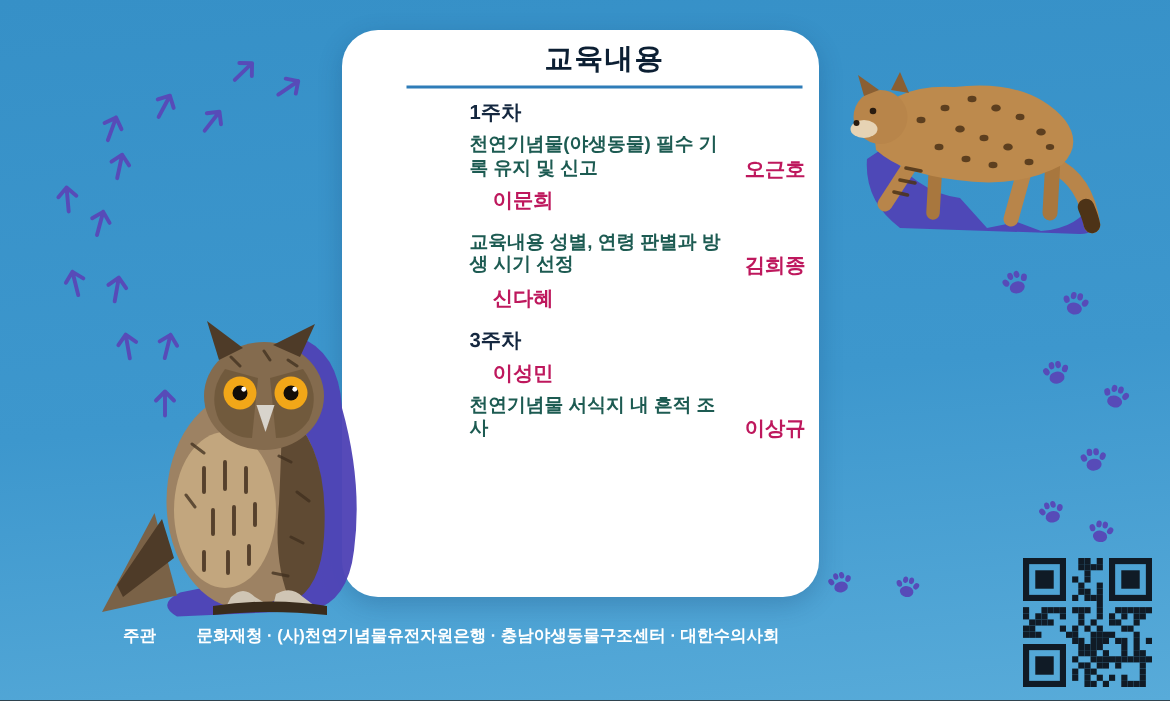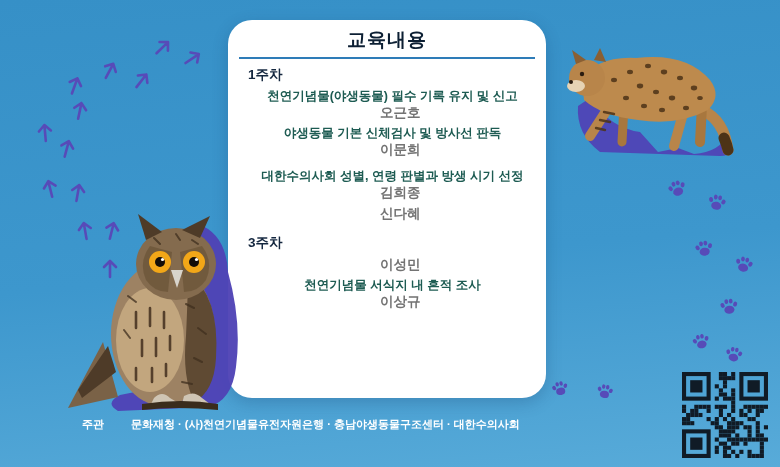--- a/index.html
+++ b/index.html
@@ -12,38 +12,39 @@
   .deco-layer{position:absolute;left:0;top:0;width:780px;height:467px;z-index:1;}
   
   .owl{position:absolute;left:58px;top:212px;width:200px;height:200px;z-index:3;}
   .cat{position:absolute;left:560px;top:38px;width:190px;height:118px;z-index:3;}
   
   .panel{
     position:absolute;left:228px;top:20px;width:318px;height:378px;z-index:2;
     background:#ffffff;border-radius:24px;
     box-shadow:0 5px 16px rgba(15,45,90,.22);
     box-sizing:border-box;
+    padding-left:32px;
   }
   .panel-title{
     margin-top:8px;text-align:center;font-size:19px;font-weight:bold;
     color:#0c1f33;letter-spacing:1px;line-height:24px;
   }
   .panel-divider{height:2px;background:#2e7cb8;margin:5px 11px 0 11px;border:none;}
   .weeks{padding:0 9px 0 20px;margin-top:1px;}
-  .week{margin-top:12px;}
+  .week{margin-top:12px;margin-left:33px;}
   .week:first-child{margin-top:7px;}
   .week-label{font-size:13.5px;font-weight:bold;color:#14273f;line-height:17px;}
-  .row{display:flex;align-items:center;margin-top:6px;flex-direction:column;}
+  .row{display:flex;align-items:flex-end;margin-top:6px;}
   .topic{
     flex:1;font-size:12.5px;font-weight:bold;color:#1d5b52;
     line-height:15.5px;white-space:pre-line;
   }
   .instructor{
     width:56px;text-align:right;font-size:13.5px;font-weight:bold;
-    color:#737373;line-height:15.5px;white-space:pre;
+    color:#be185d;line-height:15.5px;white-space:pre;
   }
   
   .footer{
     position:absolute;left:82px;top:413px;z-index:2;display:flex;gap:27px;
     color:#ffffff;font-weight:bold;font-size:11px;line-height:22px;
   }
   
   .qr{position:absolute;left:682px;top:372px;width:86px;height:86px;z-index:2;}
 </style>
 </head>
@@ -99,28 +100,27 @@
     <div class="panel-divider"></div>
     <div class="weeks">
 
       <div class="week">
         <div class="week-label">1주차</div>
         <div class="row">
           <div class="topic">천연기념물(야생동물) 필수 기록 유지 및 신고</div>
           <div class="instructor">오근호</div>
         </div>
         <div class="row">
-          <div class="topic">야생동물 기본 신체검사 및 방사선 판독</div>
           <div class="instructor">이문희</div>
         </div>
       </div>
 
       <div class="week">
         <div class="row">
-          <div class="topic">대한수의사회 성별, 연령 판별과 방생 시기 선정</div>
+          <div class="topic">교육내용 성별, 연령 판별과 방생 시기 선정</div>
           <div class="instructor">김희종</div>
         </div>
         <div class="row">
           <div class="instructor">신다혜</div>
         </div>
       </div>
 
       <div class="week">
         <div class="week-label">3주차</div>
         <div class="row">

